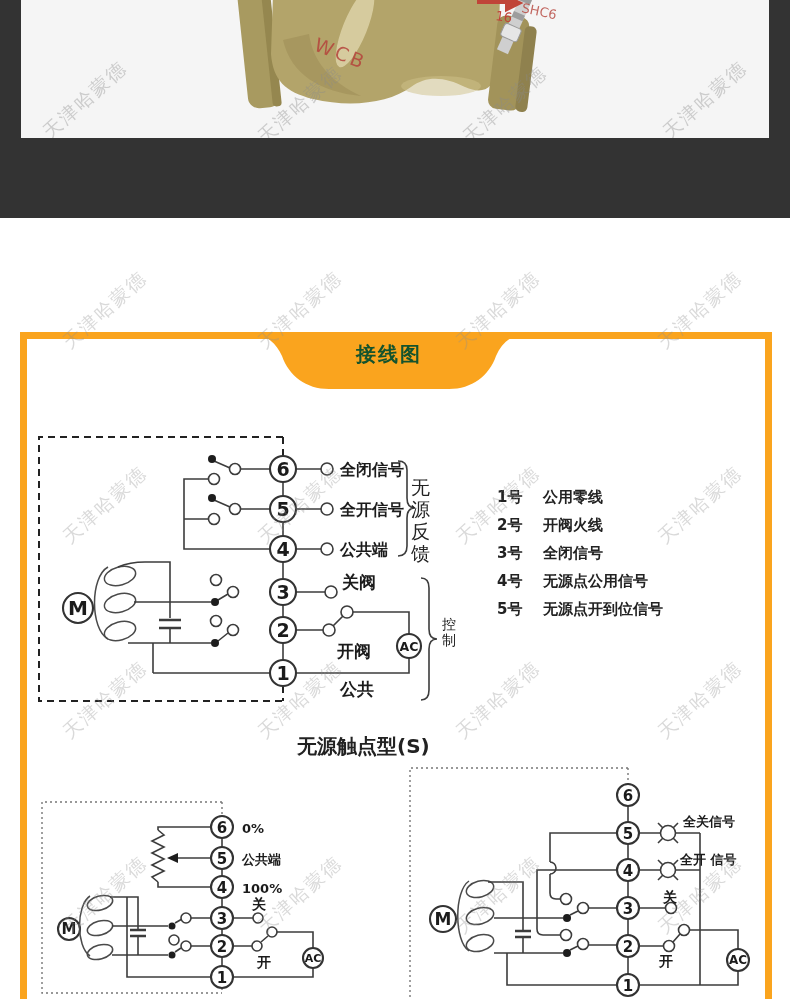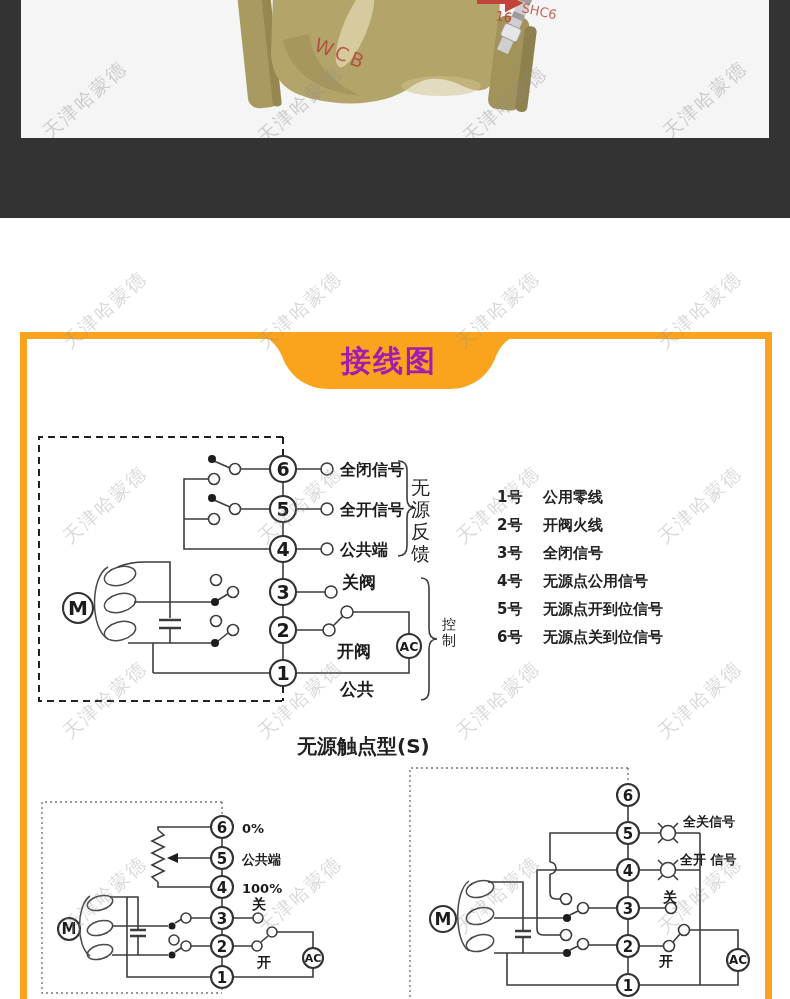--- a/index.html
+++ b/index.html
@@ -11,21 +11,21 @@
   .photo-card{position:absolute;left:21px;top:0;width:748px;height:138px;background:#f5f5f5;overflow:hidden;}
 
   
   .content{position:absolute;left:0;top:218px;width:790px;height:781px;background:#ffffff;}
 
   
   .panel{position:absolute;left:20px;top:332px;width:752px;height:700px;
          box-sizing:border-box;border:7px solid #FAA41E;background:#ffffff;z-index:1;}
   .ribbon-svg{position:absolute;left:244px;top:332px;z-index:2;}
   .panel-title{position:absolute;left:244px;top:341px;width:290px;text-align:center;
-               font-size:30px;font-weight:bold;color:#a21caf;z-index:3;letter-spacing:2px;}
+               font-size:20px;font-weight:bold;color:#14532d;z-index:3;letter-spacing:2px;}
 
   
   .dwg{position:absolute;left:0;top:0;z-index:4;pointer-events:none;}
   .dwg .wire{stroke:#3c3c3c;stroke-width:1.6;fill:none;}
   .dwg .wire2{stroke:#3c3c3c;stroke-width:2.4;fill:none;}
   .dwg .dashed{stroke:#222;stroke-width:2;fill:none;stroke-dasharray:7 5;}
   .dwg .dotted{stroke:#777;stroke-width:1.4;fill:none;stroke-dasharray:2 3;}
   .dwg .t-circle{fill:#ffffff;stroke:#333;stroke-width:2.1;}
   .dwg .oc{fill:#ffffff;stroke:#3c3c3c;stroke-width:1.6;}
   .dwg .dot{fill:#1d1d1d;stroke:none;}
@@ -313,21 +313,20 @@
 
   <div class="vlabel fb">无源反馈</div>
   <div class="vlabel ctl">控制</div>
 
   <div class="legend">
     <div class="legend-row"><span class="num">1号</span><span>公用零线</span></div>
     <div class="legend-row"><span class="num">2号</span><span>开阀火线</span></div>
     <div class="legend-row"><span class="num">3号</span><span>全闭信号</span></div>
     <div class="legend-row"><span class="num">4号</span><span>无源点公用信号</span></div>
     <div class="legend-row"><span class="num">5号</span><span>无源点开到位信号</span></div>
-    <div class="legend-row"><span class="num">6号</span><span>无源点关到位信号</span></div>
   </div>
 
   <div class="caption">无源触点型(S)</div>
 
   <div class="wm-layer">
       <span class="wm" style="left: 105px; top: 92px;">天津哈蒙德</span>
       <span class="wm" style="left: 300px; top: 92px;">天津哈蒙德</span>
       <span class="wm" style="left: 498px; top: 92px;">天津哈蒙德</span>
       <span class="wm" style="left: 700px; top: 92px;">天津哈蒙德</span>
       <span class="wm" style="left: 105px; top: 287px;">天津哈蒙德</span>

